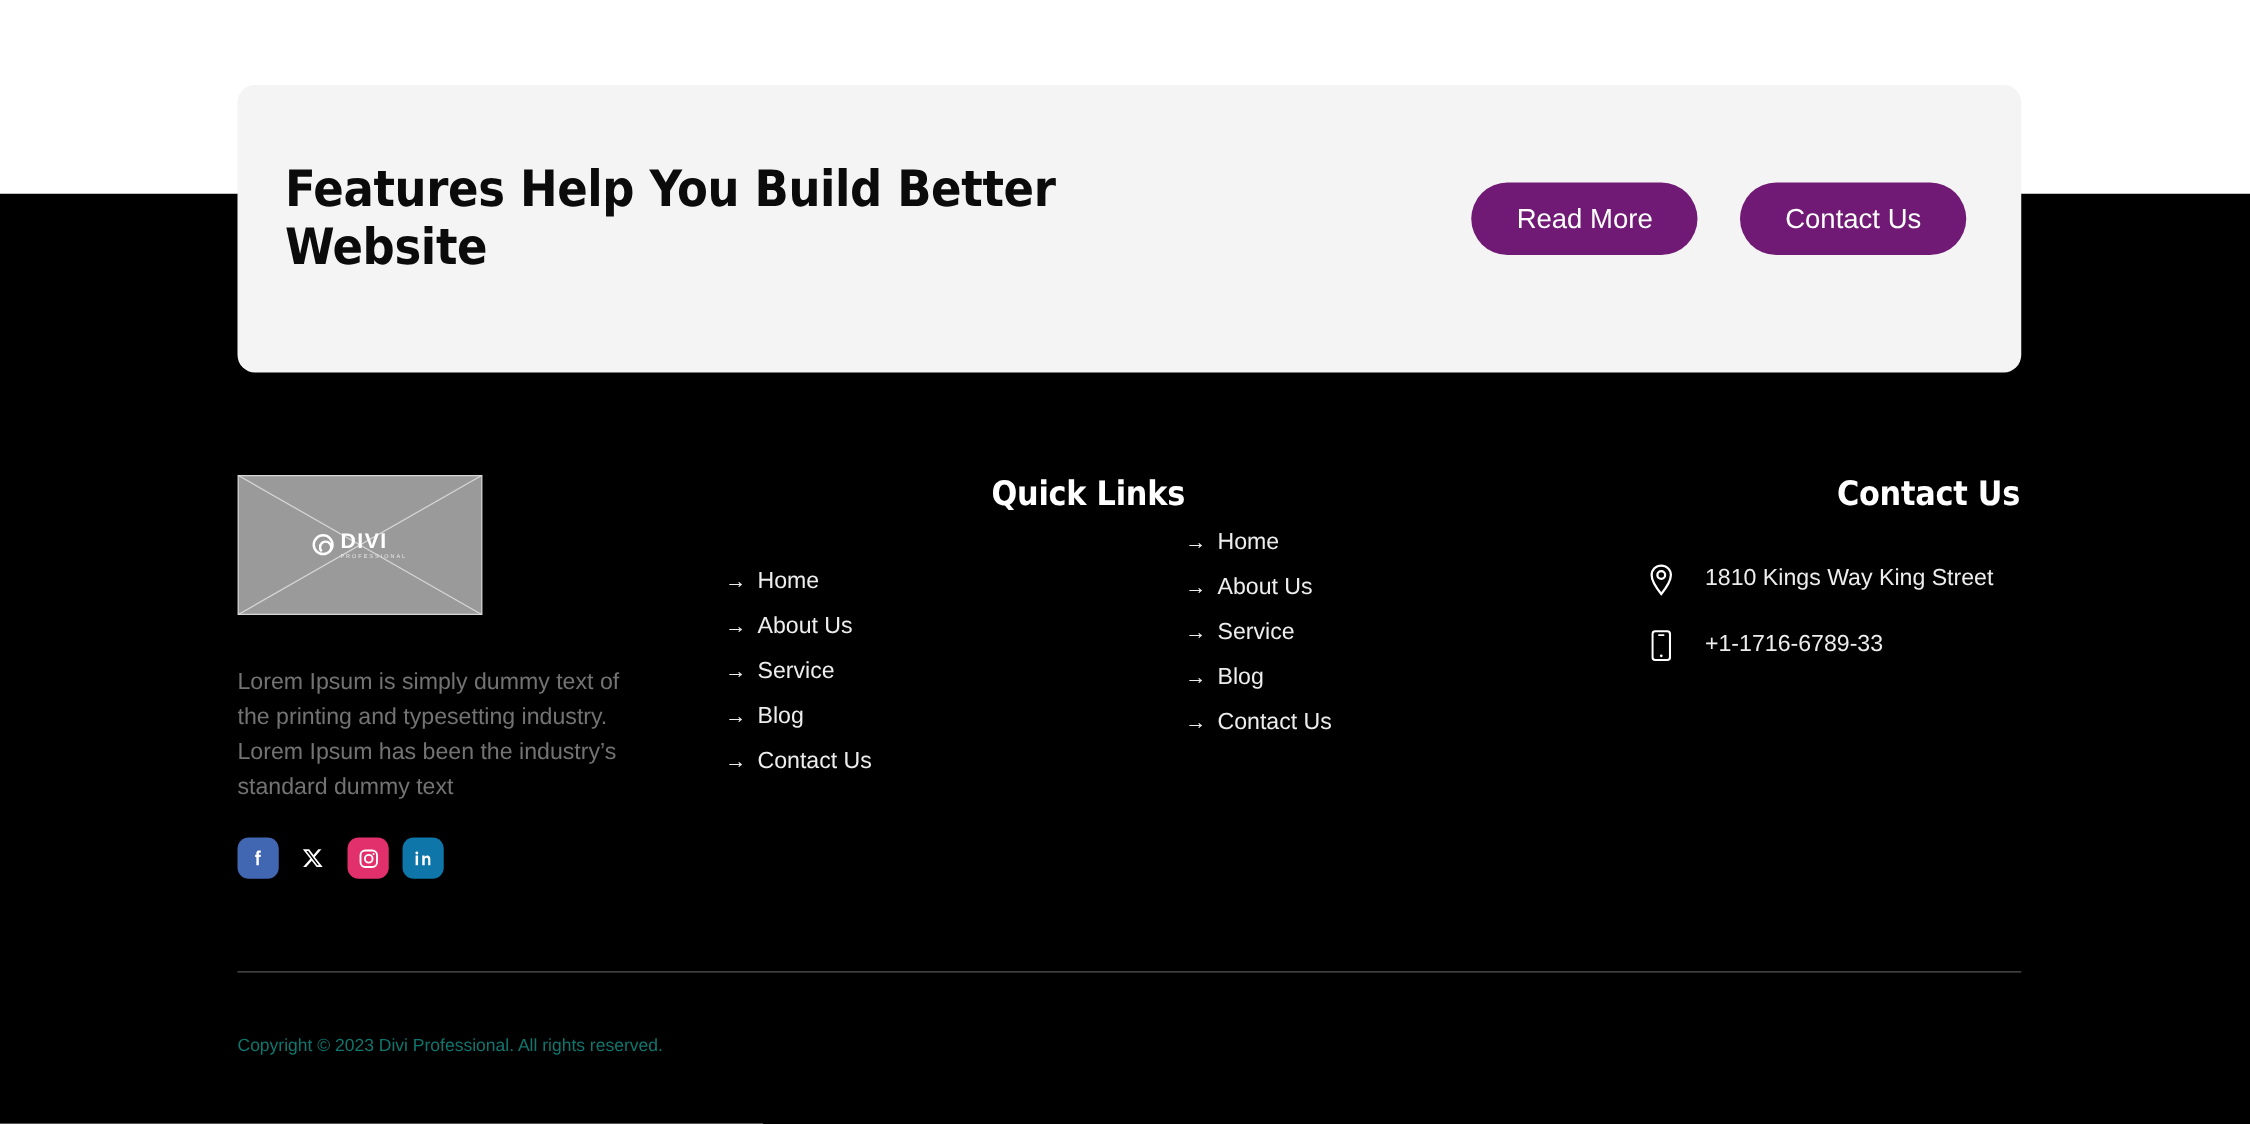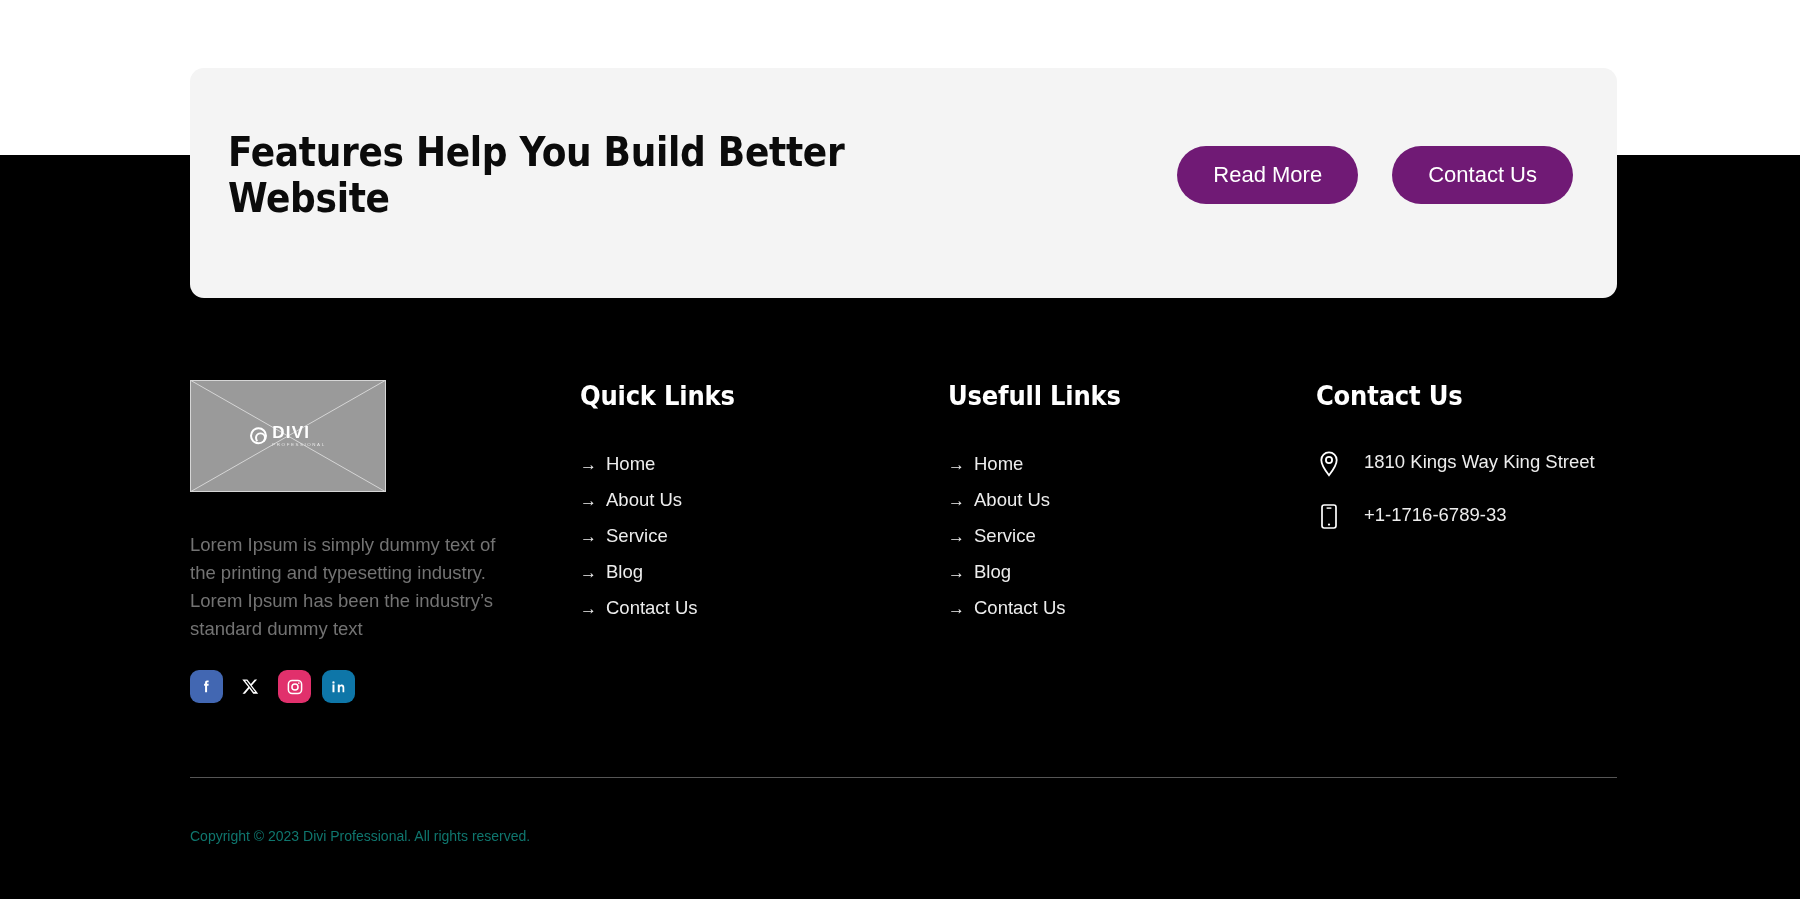--- a/index.html
+++ b/index.html
@@ -110,20 +110,21 @@
     cursor:pointer;
   }
   .social svg { display:block; }
 
   .col-title {
     font-family:"DejaVu Sans Condensed","Liberation Sans Narrow","Liberation Sans", sans-serif;
     font-weight:bold;
     font-size:27px;
     color:#ffffff;
     letter-spacing:-0.2px;
+    text-align:right;
   }
   .link-list { margin-top:42px; list-style:none; }
   .link-list li { margin-bottom:14px; }
   .link-list a {
     color:#ededed;
     text-decoration:none;
     font-size:18.5px;
     display:inline-flex;
     align-items:center;
     gap:9px;
@@ -230,21 +231,20 @@
             <span>Blog</span>
           </a></li>
       <li><a href="#">
             <span class="arrow-icon">→</span>
             <span>Contact Us</span>
           </a></li>
     </ul>
   </div>
 
   <div class="col-links-2">
-    <h3 class="col-title">Usefull Links</h3>
     <ul class="link-list">
       <li><a href="#">
             <span class="arrow-icon">→</span>
             <span>Home</span>
           </a></li>
       <li><a href="#">
             <span class="arrow-icon">→</span>
             <span>About Us</span>
           </a></li>
       <li><a href="#">

